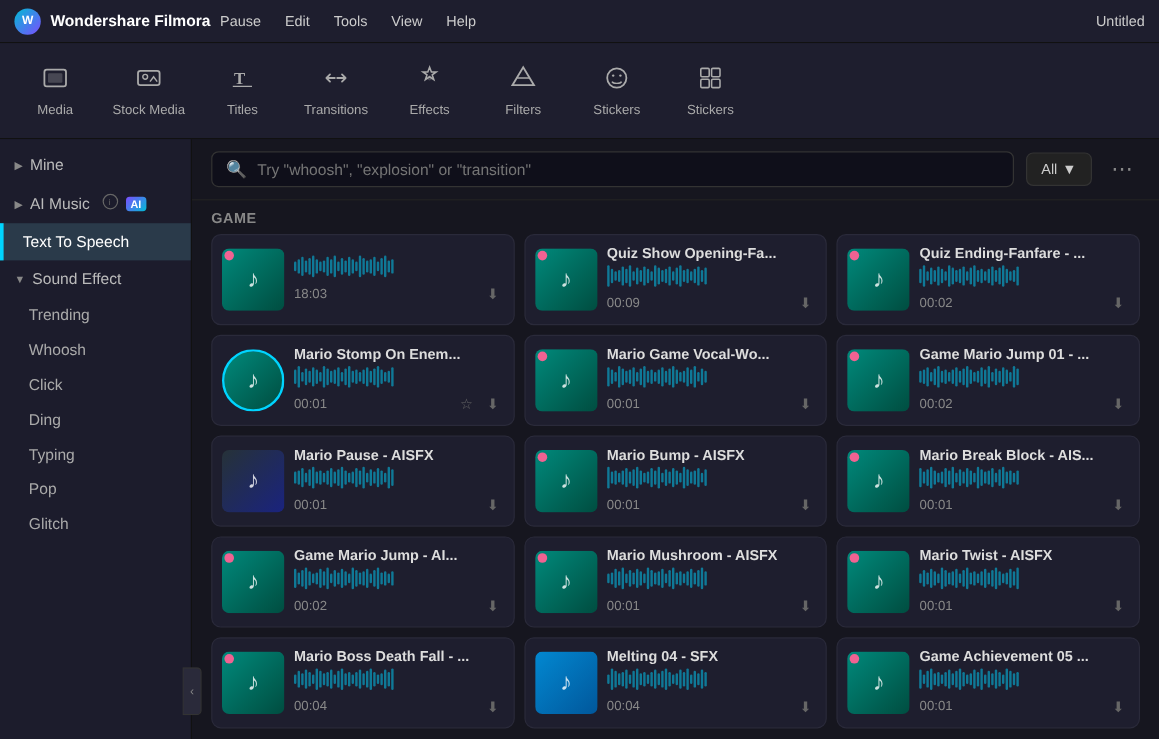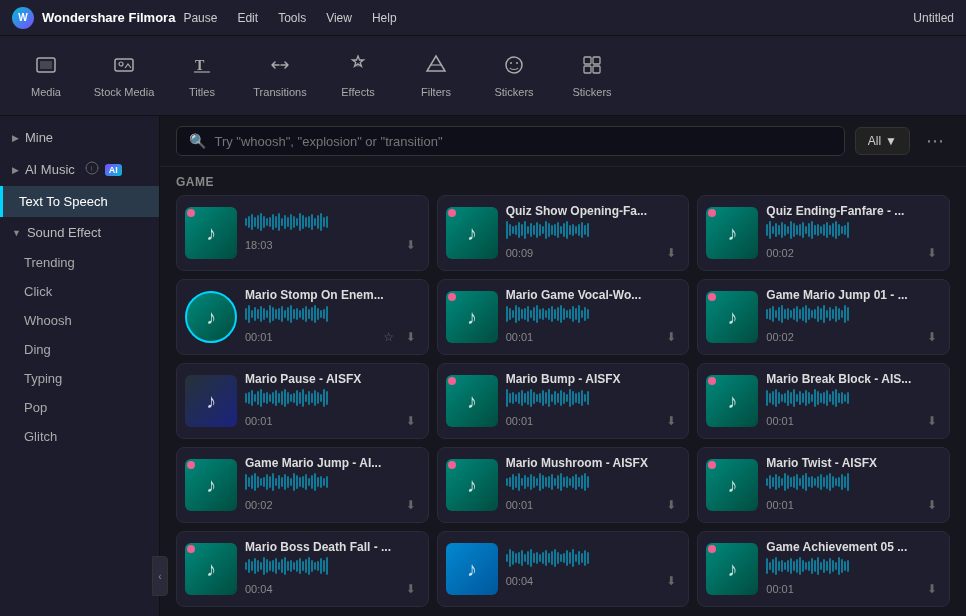--- a/index.html
+++ b/index.html
@@ -478,24 +478,24 @@
     <div class="sidebar-section">
       <div class="sidebar-expandable">
         <span class="chevron">▼</span>
         <span>Sound Effect</span>
       </div>
       <div>
         <div class="sidebar-sub-item">
           <span>Trending</span>
         </div>
         <div class="sidebar-sub-item">
+          <span>Whoosh</span>
+        </div>
+        <div class="sidebar-sub-item">
           <span>Click</span>
-        </div>
-        <div class="sidebar-sub-item">
-          <span>Whoosh</span>
         </div>
         <div class="sidebar-sub-item">
           <span>Ding</span>
         </div>
         <div class="sidebar-sub-item">
           <span>Typing</span>
         </div>
         <div class="sidebar-sub-item">
           <span>Pop</span>
         </div>
@@ -1185,20 +1185,21 @@
     </div>
           <div class="sound-card">
       <div class="sound-thumb">
         <div class="thumb-bg-blue" style="">
           <span class="thumb-note">♪</span>
         </div>
 
       </div>
 
       <div class="sound-info">
+        <div class="sound-title">Melting 04 - SFX</div>
         <div class="sound-waveform">
                 <div class="wave-bar" style="height:8px"></div>
                 <div class="wave-bar" style="height:18px"></div>
                 <div class="wave-bar" style="height:14px"></div>
                 <div class="wave-bar" style="height:10px"></div>
                 <div class="wave-bar" style="height:12px"></div>
                 <div class="wave-bar" style="height:16px"></div>
                 <div class="wave-bar" style="height:8px"></div>
                 <div class="wave-bar" style="height:14px"></div>
                 <div class="wave-bar" style="height:18px"></div>

